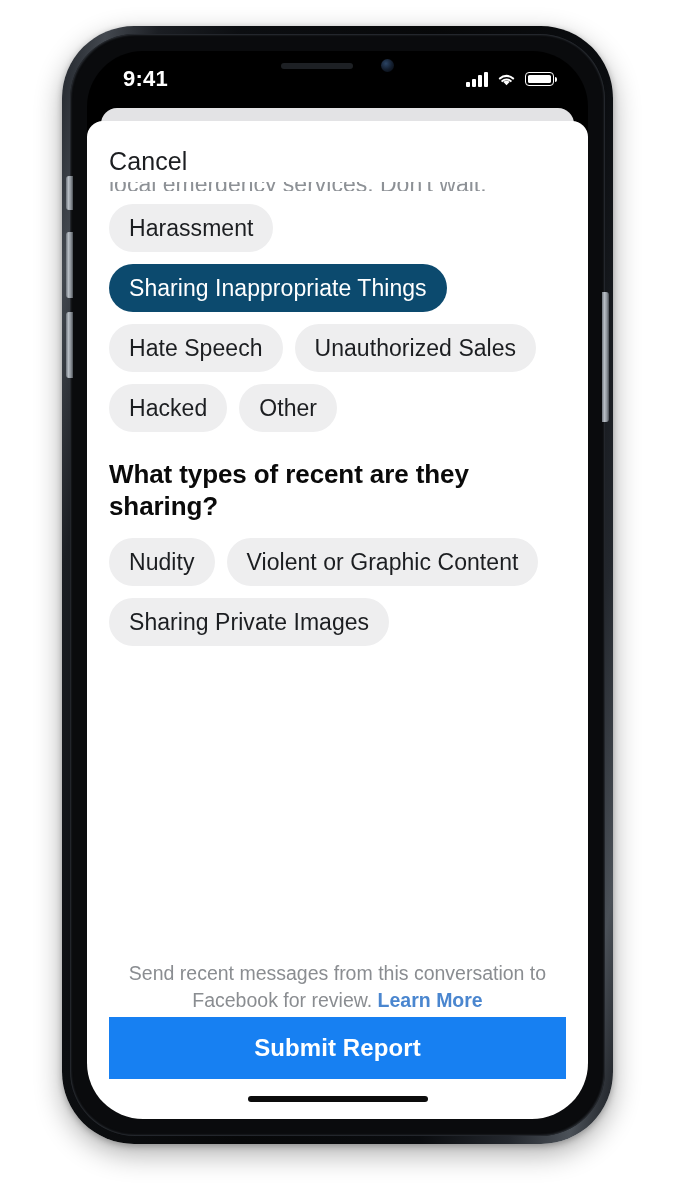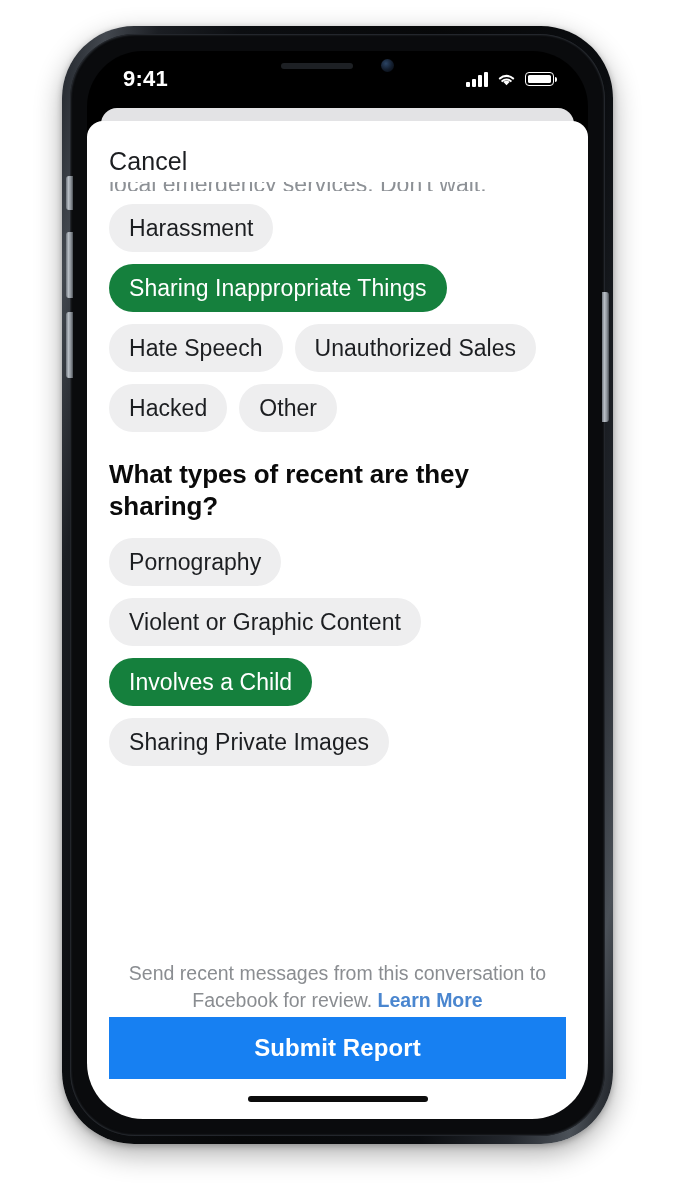--- a/index.html
+++ b/index.html
@@ -221,21 +221,21 @@
     background: #eeeeef;
     color: #1c1e21;
     font-size: 23px;
     border: none;
     cursor: pointer;
     font-family: inherit;
     white-space: nowrap;
     letter-spacing: 0.05px;
   }
   .chip.selected {
-    background: #15803d;
+    background: #0c4a6e;
     color: #ffffff;
   }
 
   #section-heading {
     font-size: 26px;
     font-weight: bold;
     color: #0a0a0a;
     line-height: 1.22;
     margin: 27px 0 16px 0;
     max-width: 400px;
@@ -342,23 +342,22 @@
               <button class="chip selected">Sharing Inappropriate Things</button>
               <button class="chip">Hate Speech</button>
               <button class="chip">Unauthorized Sales</button>
               <button class="chip">Hacked</button>
               <button class="chip">Other</button>
             </div>
 
           <h2 id="section-heading">What types of recent are they sharing?</h2>
 
           <div class="chip-row" id="type-chips">
-              <button class="chip">Pornography</button>
+              <button class="chip">Nudity</button>
               <button class="chip">Violent or Graphic Content</button>
-              <button class="chip selected">Involves a Child</button>
               <button class="chip">Sharing Private Images</button>
             </div>
         </div>
 
         <div id="sheet-footer">
           <p id="footer-note">
             <span>Send recent messages from this conversation to Facebook for review.</span>
             <a id="learn-more-link">Learn More</a>
           </p>
           <button id="submit-report-button">Submit Report</button>

